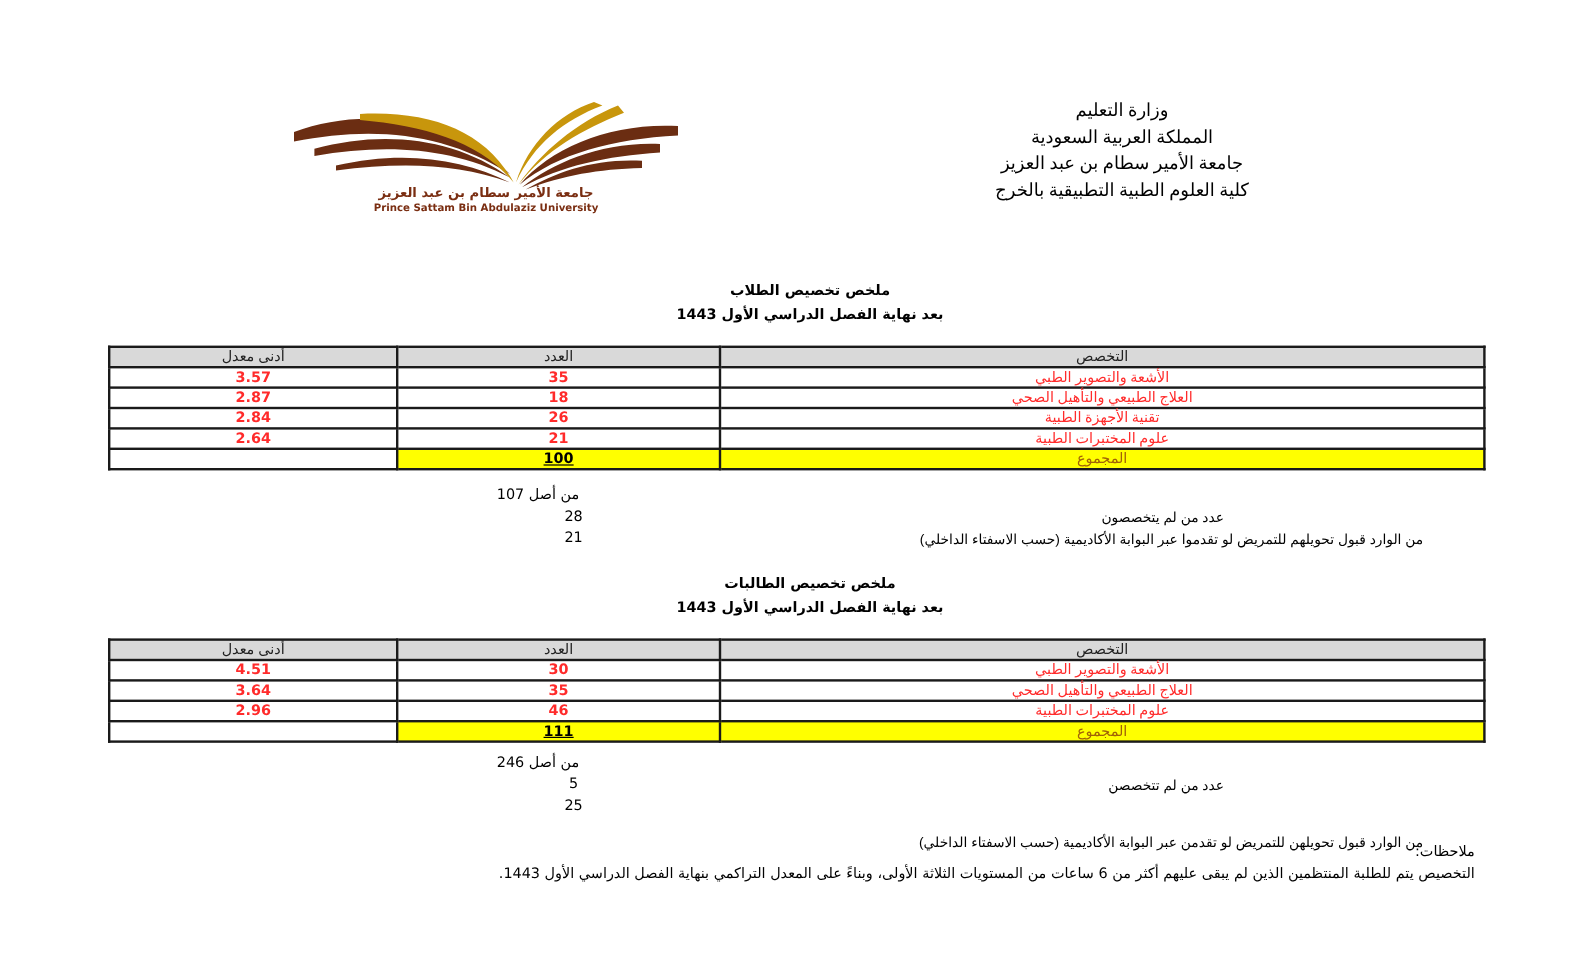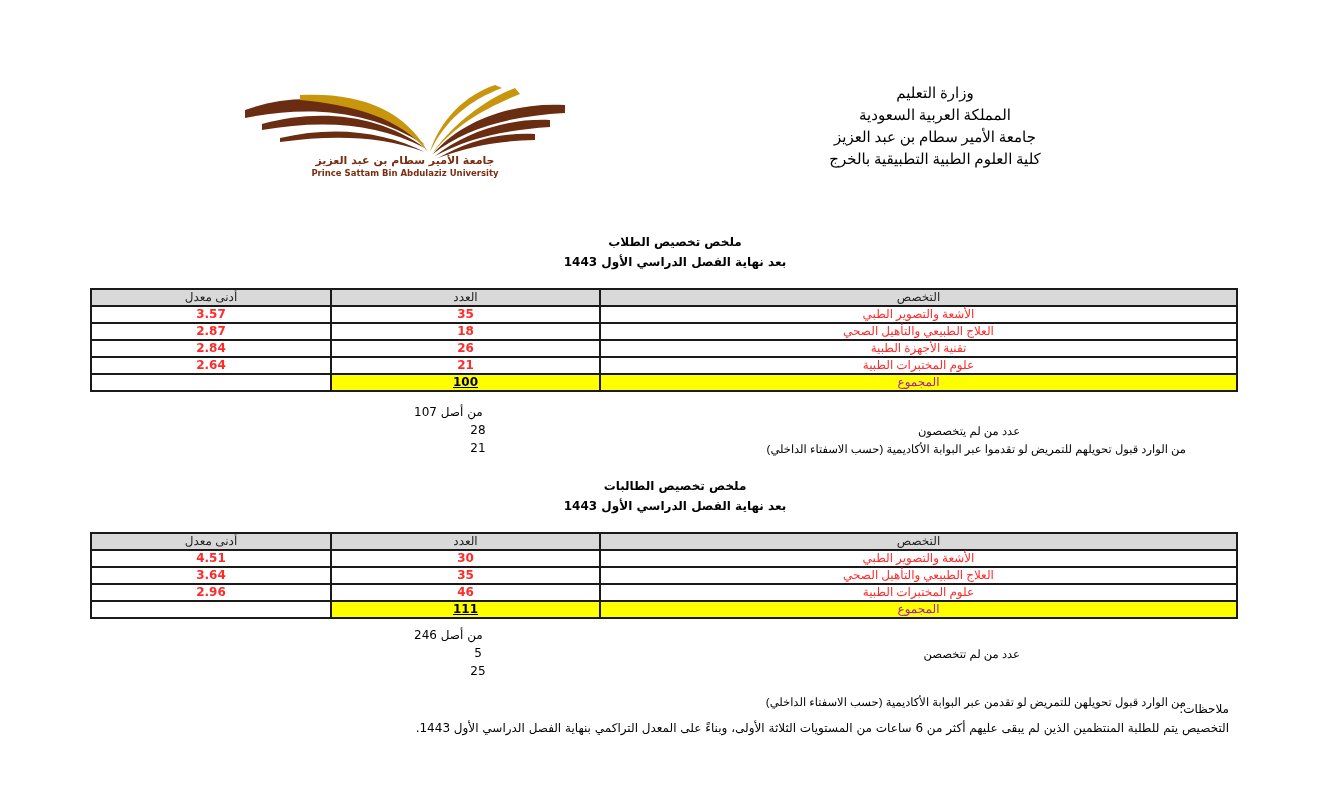--- a/index.html
+++ b/index.html
@@ -8,21 +8,21 @@
   .header-text div { white-space: nowrap; }
   .logo { position: absolute; left: 240px; top: 80px; width: 330px; height: 100px; }
   .title-block { position: absolute; left: 450px; width: 450px; text-align: center; direction: rtl; font-family: "DejaVu Sans", sans-serif; font-weight: bold; font-size: 12px; line-height: 20px; }
   table.alloc { position: absolute; left: 90px; width: 1148px; border-collapse: collapse; table-layout: fixed; font-size: 12px; }
   table.alloc td, table.alloc th { border: 2px solid #1a1a1a; height: 15px; padding: 0; text-align: center; line-height: 15px; font-weight: normal; }
   table.alloc th { background: #d9d9d9; color: #222; font-family: "Liberation Sans", sans-serif; font-size: 12px; }
   table.alloc td.num { color: #ff2b2b; font-family: "DejaVu Sans", sans-serif; font-weight: bold; font-size: 12px; }
   table.alloc td.spec { color: #ff2b2b; font-family: Liberation Serif, serif; font-size: 12px; direction: rtl; }
   table.alloc tr.total td.hl { background: #ffff00; }
   table.alloc tr.total td.totnum { font-weight: bold; text-decoration: underline; color: #000; font-family: "DejaVu Sans", sans-serif; font-size: 12px; }
-  table.alloc tr.total td.totlbl { font-family: Liberation Sans, sans-serif; color: #a21caf; }
+  table.alloc tr.total td.totlbl { font-family: Liberation Sans, sans-serif; color: #a16207; }
   .col-min { width: 240px; }
   .col-count { width: 269px; }
   .col-spec { width: auto; }
   .sum-line { position: absolute; font-size: 12px; direction: rtl; white-space: nowrap; font-family: "DejaVu Sans", sans-serif; }
   .sum-num { position: absolute; font-size: 12px; font-family: "DejaVu Sans", sans-serif; text-align: center; width: 40px; }
   .sum-label { position: absolute; font-size: 11.5px; direction: rtl; white-space: nowrap; font-family: "Liberation Sans", sans-serif; text-align: right; }
   .notes-title { position: absolute; right: 88px; top: 702px; font-weight: normal; font-size: 12px; direction: rtl; font-family: "DejaVu Sans", sans-serif; }
   .notes-body { position: absolute; right: 88px; top: 721px; font-size: 12px; direction: rtl; white-space: nowrap; font-family: "DejaVu Sans", sans-serif; }
 </style>
 </head>

